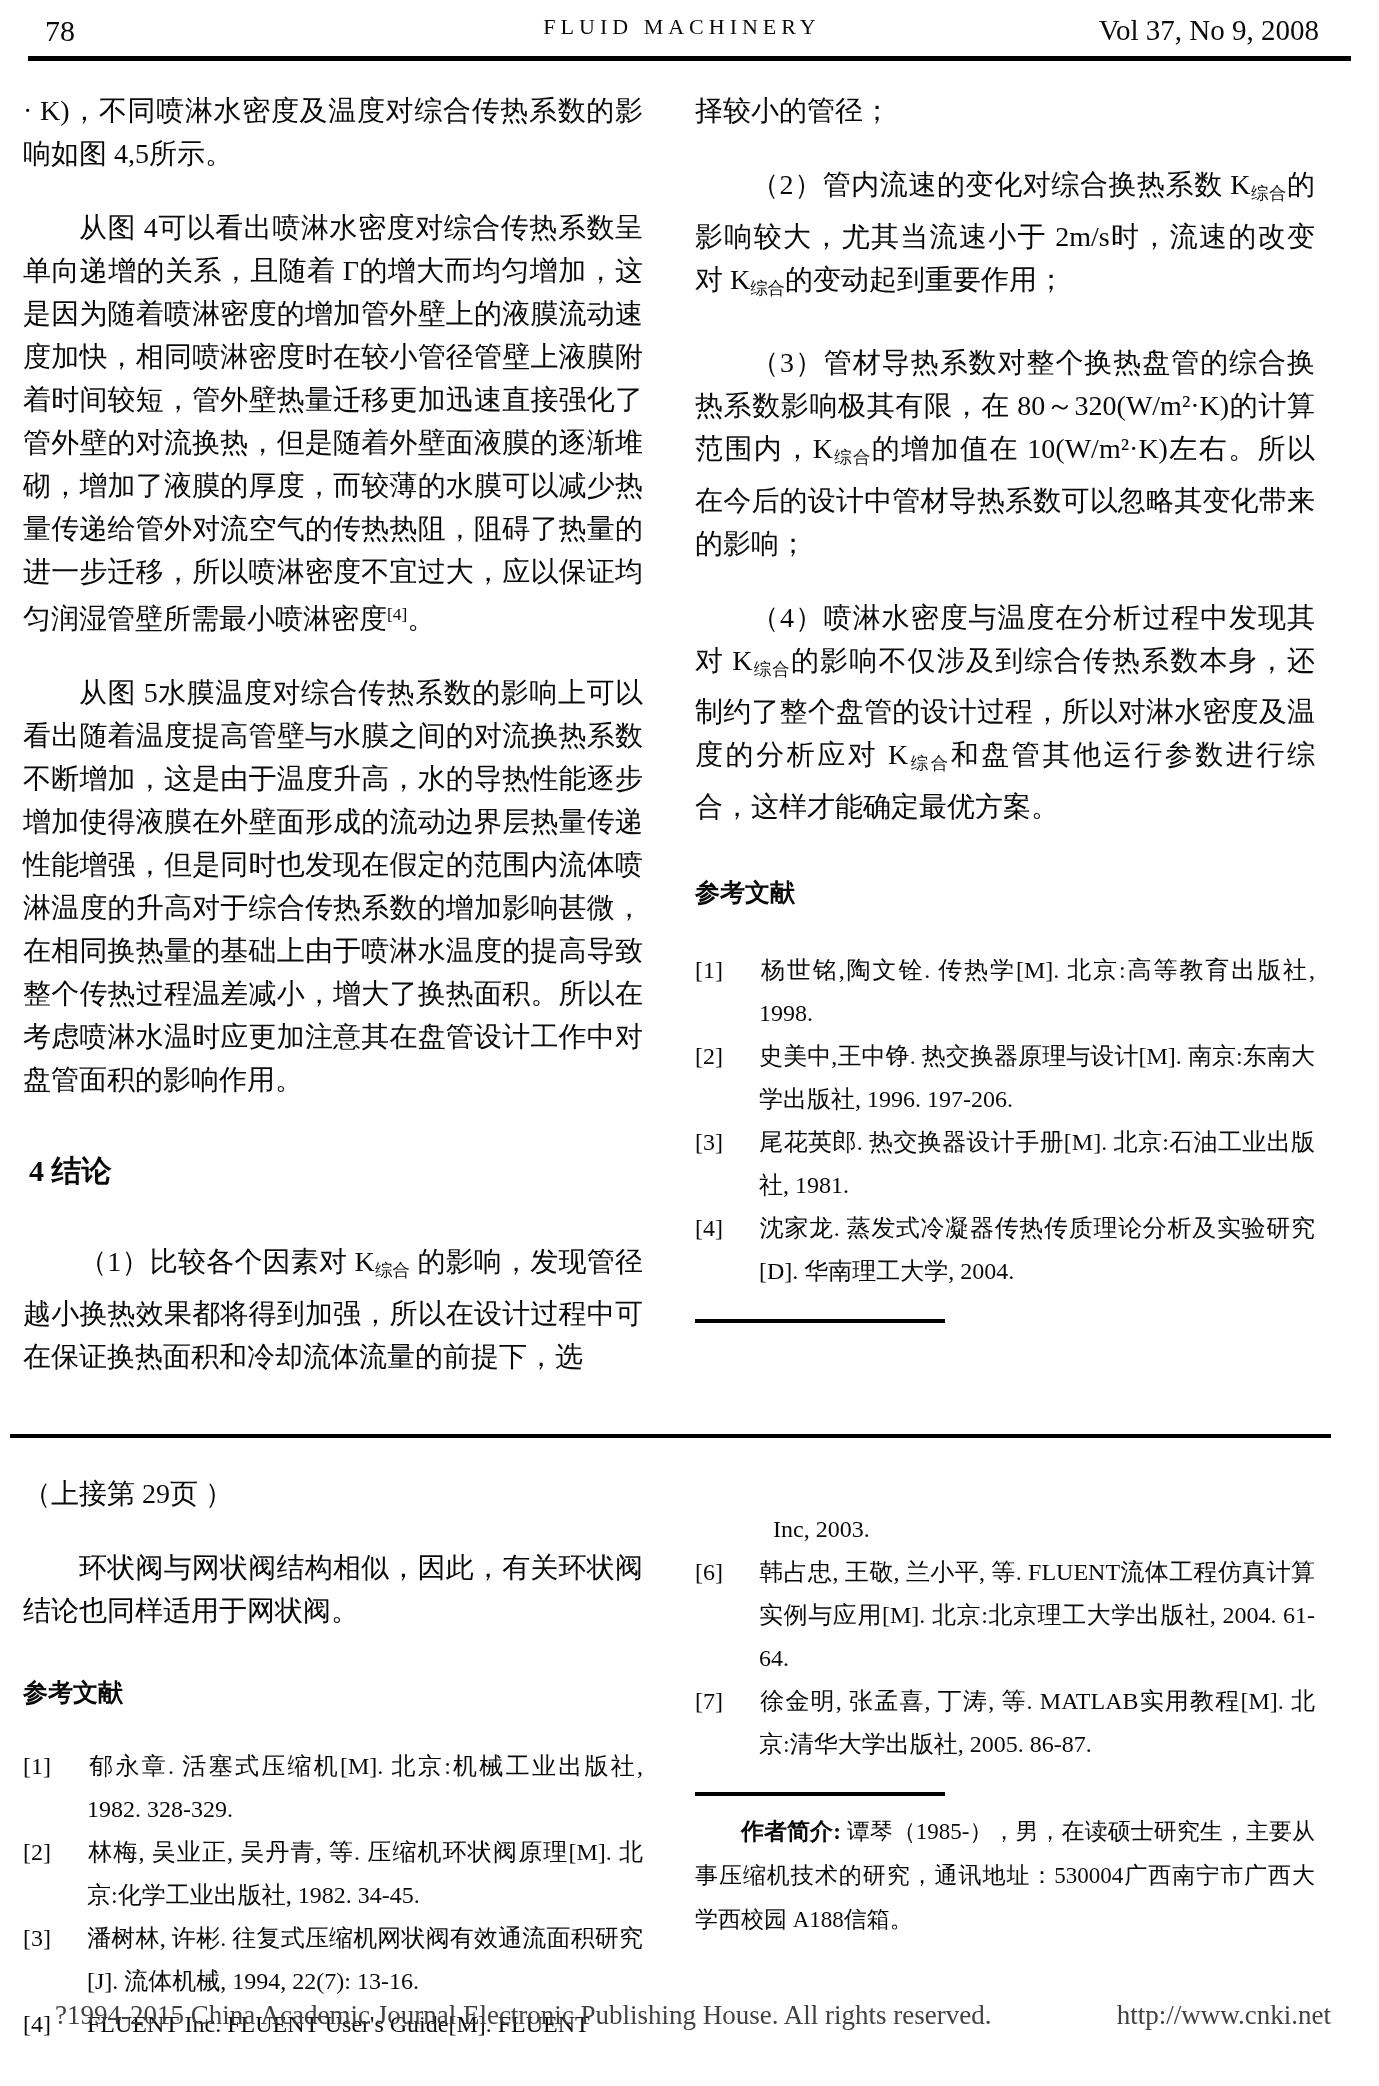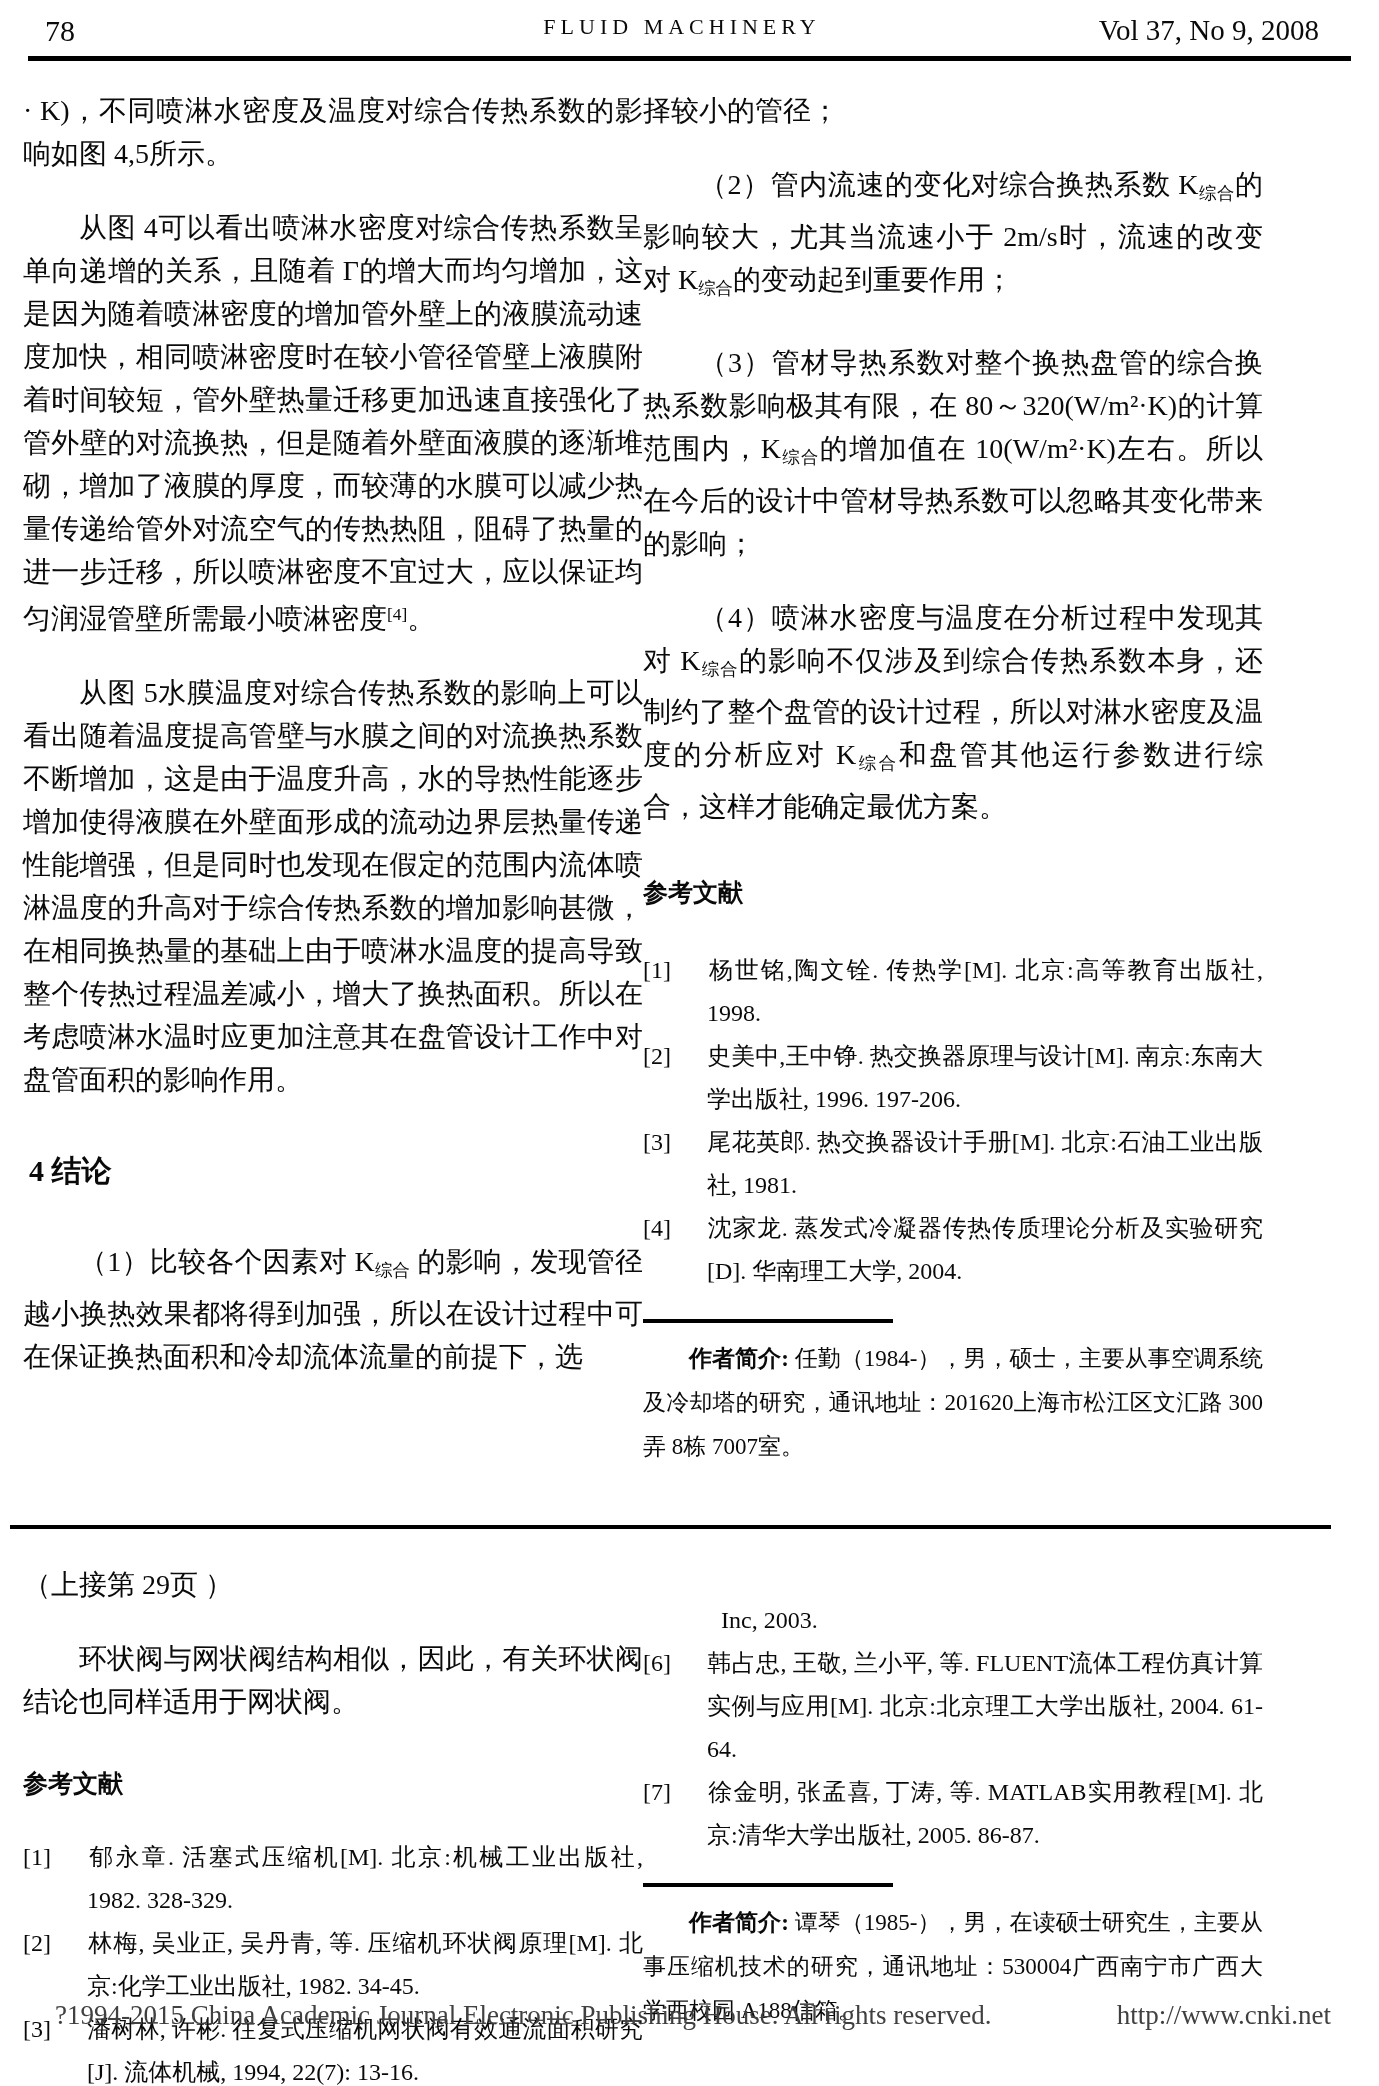--- a/index.html
+++ b/index.html
@@ -17,21 +17,21 @@
     display:flex;align-items:flex-start;
     padding:14px 60px 0 45px;
     height:54px;box-sizing:border-box;
   }
   .page-header .cell{flex:1;}
   .pageno{font-size:30px;}
   .journal{font-size:22px;text-align:center;letter-spacing:5px;white-space:nowrap;}
   .volinfo{font-size:29px;text-align:right;white-space:nowrap;}
   .header-rule{height:5px;background:#000;margin:2px 28px 0 28px;}
   
-  .two-col{display:flex;margin:0 64px 0 23px;}
+  .two-col{display:flex;gap:52px;margin:0 64px 0 23px;}
   .col{width:620px;box-sizing:border-box;}
   .art1{margin-top:28px;}
   .para{
     font-size:28px;line-height:43px;
     text-align:justify;margin:0;
   }
   .indent{text-indent:2em;margin-top:31px;}
   sub{font-size:0.62em;vertical-align:-0.28em;}
   sup{font-size:0.62em;vertical-align:0.45em;}
   .sec-heading{
@@ -94,21 +94,20 @@
 
           <div class="ref"><span class="ref-num">[1]</span><span>杨世铭,陶文铨. 传热学[M]. 北京:高等教育出版社, 1998.</span></div>
 
           <div class="ref"><span class="ref-num">[2]</span><span>史美中,王中铮. 热交换器原理与设计[M]. 南京:东南大学出版社, 1996. 197-206.</span></div>
 
           <div class="ref"><span class="ref-num">[3]</span><span>尾花英郎. 热交换器设计手册[M]. 北京:石油工业出版社, 1981.</span></div>
 
           <div class="ref"><span class="ref-num">[4]</span><span>沈家龙. 蒸发式冷凝器传热传质理论分析及实验研究[D]. 华南理工大学, 2004.</span></div>
         </div>
       <div class="bio-rule"></div>
-      <p class="bio"><b>作者简介:</b> <span>任勤（1984-），男，硕士，主要从事空调系统及冷却塔的研究，通讯地址：201620上海市松江区文汇路 300弄 8栋 7007室。</span></p>
     </div>
   </div>
 
   <div class="article-divider"></div>
 
   <div class="two-col art2">
     <div class="col">
       <p class="para">（上接第 29页 ）</p>
       <p class="para indent">环状阀与网状阀结构相似，因此，有关环状阀结论也同样适用于网状阀。</p>
       <div class="refs-heading">参考文献</div>

